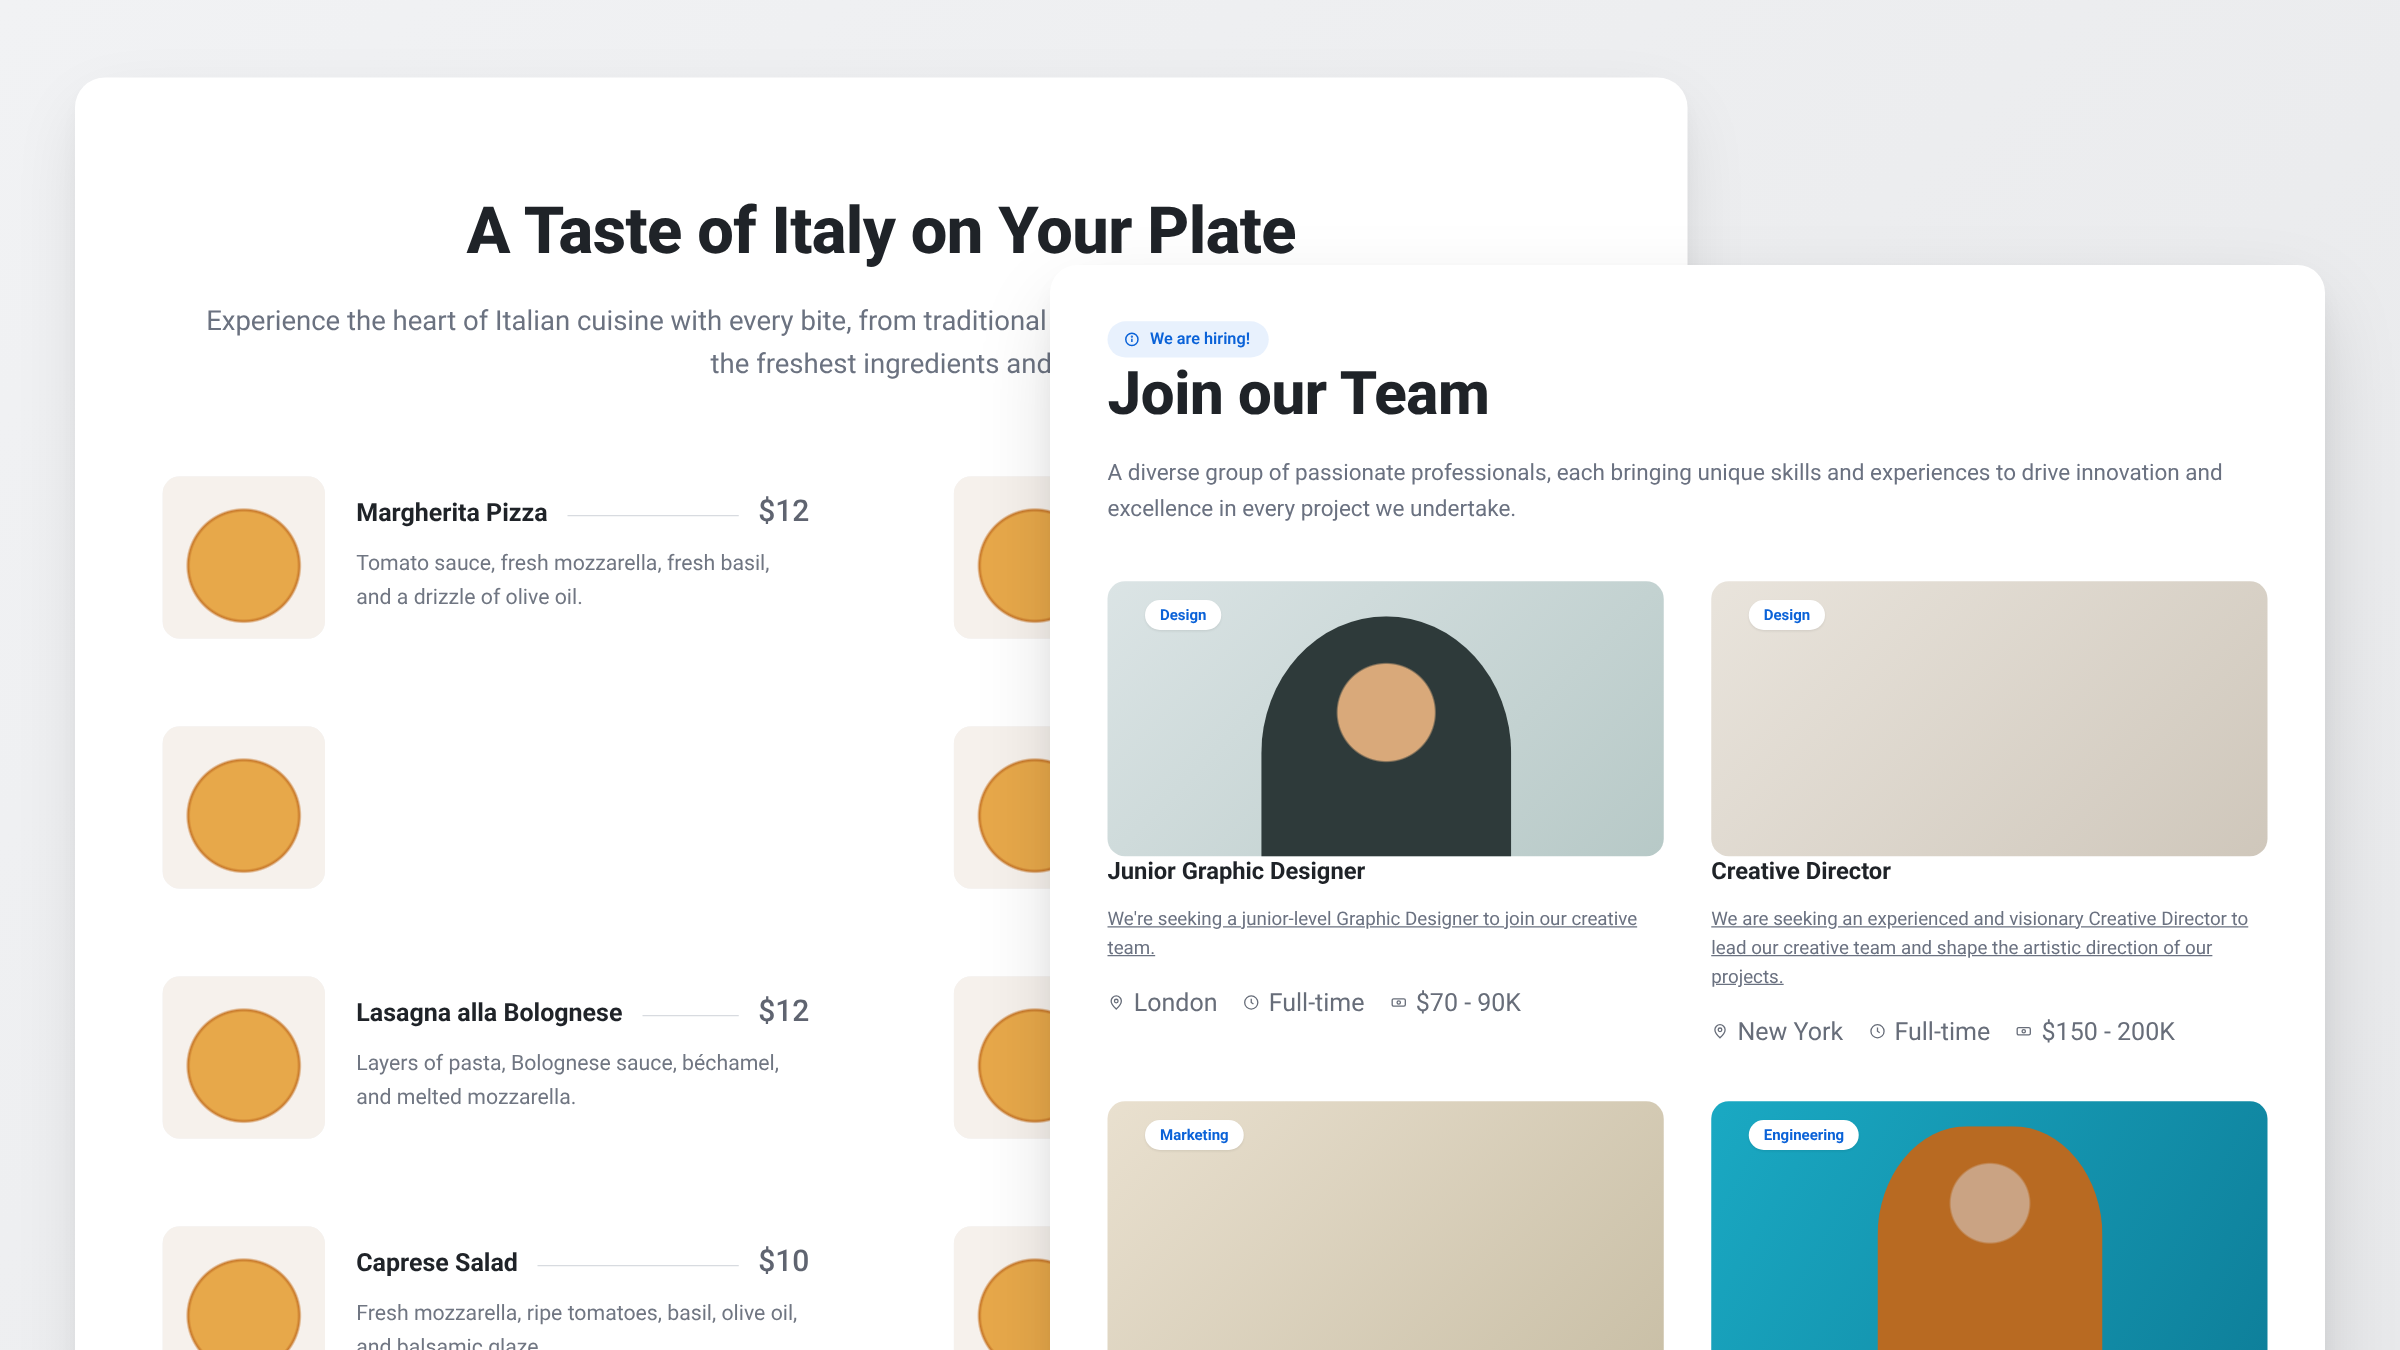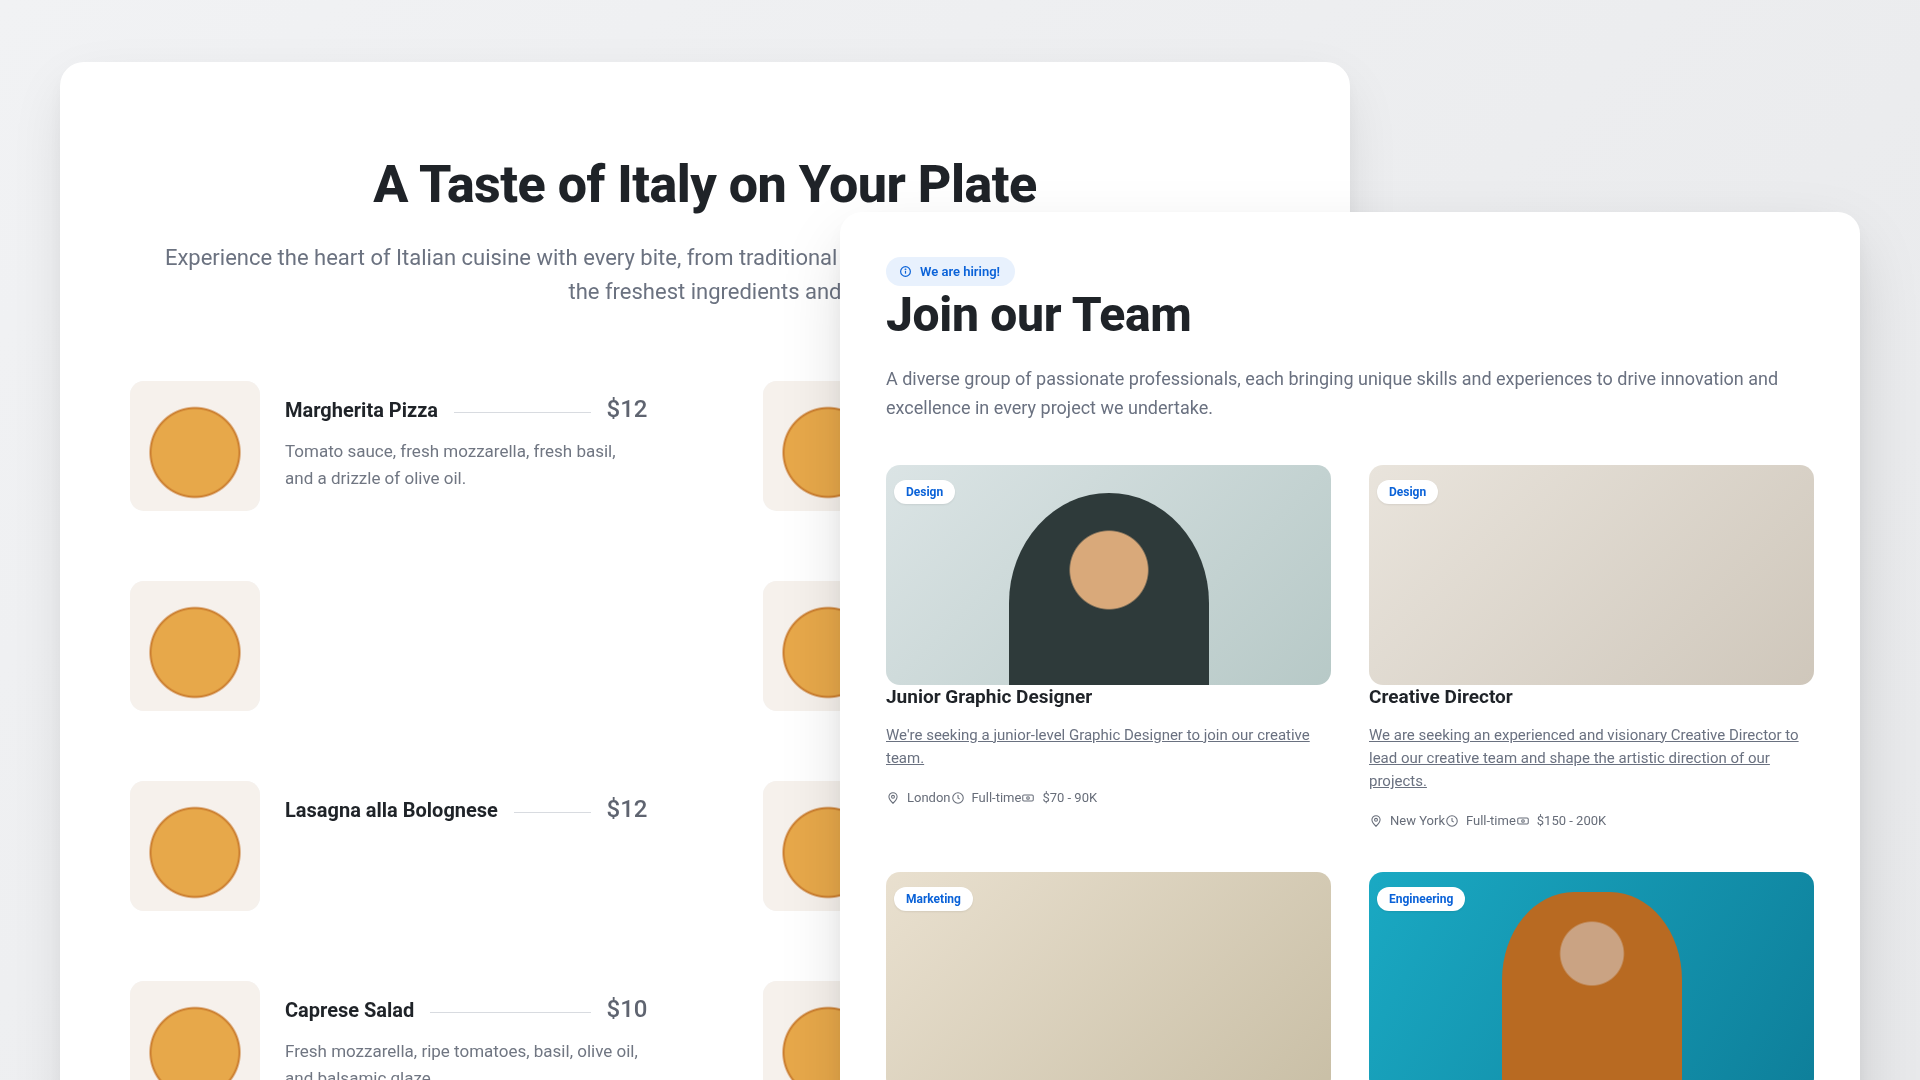--- a/index.html
+++ b/index.html
@@ -81,28 +81,28 @@
 }
 .job{display:flex;flex-direction:column;}
 .job-img{
   width:100%;height:220px;border-radius:14px;position:relative;overflow:hidden;
 }
 .job-img.cat-design-1{background:linear-gradient(135deg,#dbe4e5,#b7c9c7);}
 .job-img.cat-design-2{background:linear-gradient(135deg,#e9e4dc,#cfc7bb);}
 .job-img.cat-marketing{background:linear-gradient(135deg,#e9e0cf,#c9bfa6);}
 .job-img.cat-engineering{background:linear-gradient(120deg,#1aa9c3,#0e7f9a);}
 .job-badge{
-  position:absolute;top:15px;left:8px;
+  position:absolute;top:15px;left:30px;
   background:#fff;color:#0a62d8;font-size:12px;font-weight:700;
   padding:5px 12px;border-radius:999px;
   box-shadow:0 1px 2px rgba(0,0,0,.08);
 }
 .job-title{font-size:19px;font-weight:700;color:#1f2328;}
 .job-desc{font-size:15px;color:#6a7180;line-height:1.55;margin-top:16px;text-decoration:underline;}
-.job-meta{display:flex;margin-top:20px;color:#676d79;font-size:13px;align-items:flex-start;flex-wrap:wrap;}
+.job-meta{display:flex;gap:20px;margin-top:20px;color:#676d79;font-size:20px;align-items:flex-start;flex-wrap:wrap;}
 .ji{display:inline-flex;align-items:center;gap:7px;}
 .ji svg{width:14px;height:14px;stroke:#676d79;}
 
 
 .silh{position:absolute;border-radius:50%;}
 .job-img.cat-design-1 .silh{width:120px;height:120px;background:radial-gradient(circle at 50% 35%,#d9a97a 0 22%,transparent 23%),#2e3a3a;left:50%;top:28px;transform:translateX(-50%);border-radius:50% 50% 10px 10px/50% 50% 10px 10px;width:200px;height:220px;}
 .job-img.cat-engineering .silh{width:180px;height:220px;left:50%;top:20px;transform:translateX(-50%);
   background:radial-gradient(circle at 50% 28%,#caa383 0 17%,transparent 18%),#b86a22;border-radius:40% 40% 8px 8px;}
 </style>
 </head>
@@ -133,20 +133,21 @@
       </div>
 
       <div class="item">
         <div class="thumb"></div>
         <div class="item-body">
           <div class="name-row">
             <span class="item-name">Lasagna alla Bolognese</span>
             <span class="dots"></span>
             <span class="item-price">$12</span>
           </div>
+          <p class="item-desc">Layers of pasta, Bolognese sauce, béchamel, and melted mozzarella.</p>
         </div>
       </div>
 
       <div class="item">
         <div class="thumb"></div>
         <div class="item-body">
           <div class="name-row">
             <span class="item-name">Caprese Salad</span>
             <span class="dots"></span>
             <span class="item-price">$10</span>

